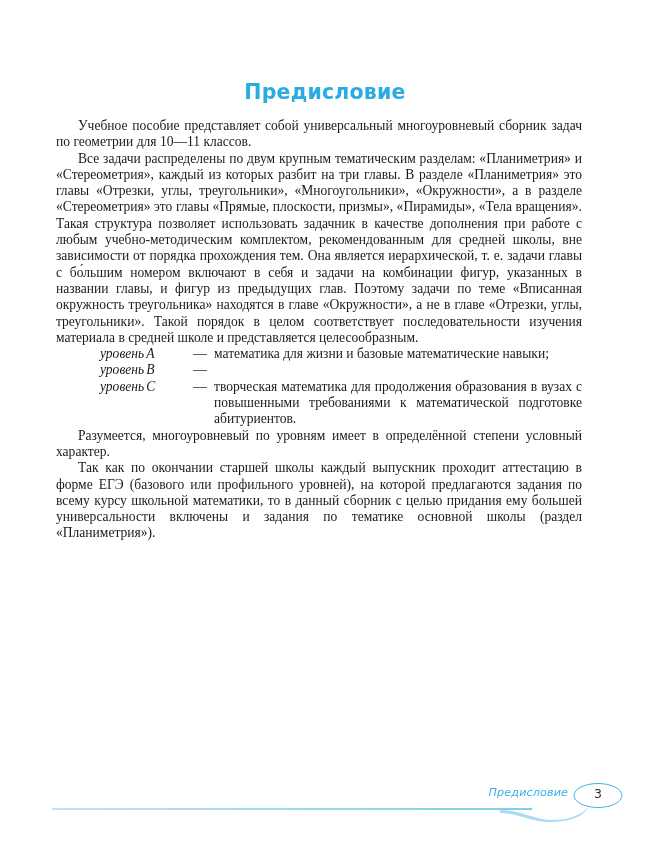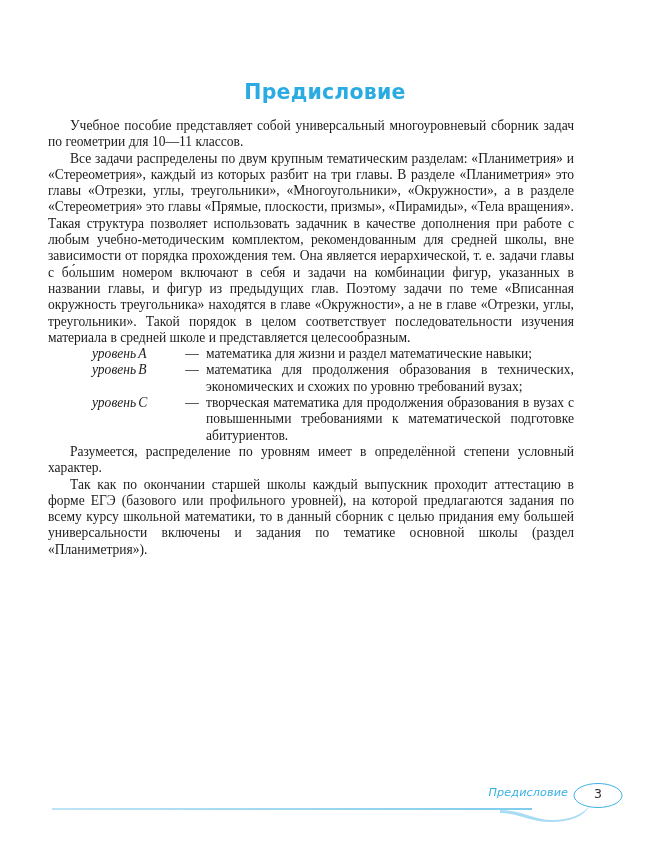--- a/index.html
+++ b/index.html
@@ -33,21 +33,21 @@
     font-weight: bold;
     font-size: 20.5px;
     letter-spacing: 0.2px;
     color: #2aabe2;
   }
 
   
   .content {
     position: absolute;
     top: 118px;
-    left: 48px;
+    left: 56px;
     width: 526px;
     font-size: 13.55px;
     line-height: 16.3px;
     text-align: justify;
     text-justify: inter-word;
     -webkit-hyphens: manual;
     hyphens: manual;
   }
 
   p.para {
@@ -156,38 +156,37 @@
     <p class="para">Учебное пособие представляет собой универсальный многоуровневый сборник задач по геометрии для 10—11 классов.</p>
 
     <p class="para">Все задачи распределены по двум крупным тематическим разделам: «Планиметрия» и «Стереометрия», каждый из которых разбит на три главы. В разделе «Планиметрия» это главы «Отрезки, углы, треугольники», «Многоугольники», «Окружности», а в разделе «Стереометрия» это главы «Прямые, плоскости, призмы», «Пирамиды», «Тела вращения». Такая структура позволяет использовать задачник в качестве дополнения при работе с любым учебно-методическим комплектом, рекомендованным для средней школы, вне зависимости от порядка прохождения тем. Она является иерархической, т. е. задачи главы с бо́льшим номером включают в себя и задачи на комбинации фигур, указанных в названии главы, и фигур из предыдущих глав. Поэтому задачи по теме «Вписанная окружность треугольника» находятся в главе «Окружности», а не в главе «Отрезки, углы, треугольники». Такой порядок в целом соответствует последовательности изучения материала в средней школе и представляется целесообразным.</p>
 
 
     <div class="levels">
 
       <div class="level-row">
         <span class="level-label"><span>уровень</span><span class="ltr">A</span></span>
         <span class="level-dash">—</span>
-        <span class="level-text">математика для жизни и раздел математические навыки;</span>
+        <span class="level-text">математика для жизни и базовые математические навыки;</span>
       </div>
 
       <div class="level-row">
         <span class="level-label"><span>уровень</span><span class="ltr">B</span></span>
         <span class="level-dash">—</span>
-        <span class="level-text">математика для продолжения образования в технических, экономических и схожих по уровню требований вузах;</span>
       </div>
 
       <div class="level-row">
         <span class="level-label"><span>уровень</span><span class="ltr">C</span></span>
         <span class="level-dash">—</span>
         <span class="level-text">творческая математика для продолжения образования в вузах с повышенными требованиями к математической подготовке абитуриентов.</span>
       </div>
 
     </div>
 
-    <p class="para">Разумеется, распределение по уровням имеет в определённой степени условный характер.</p>
+    <p class="para">Разумеется, многоуровневый по уровням имеет в определённой степени условный характер.</p>
 
     <p class="para">Так как по окончании старшей школы каждый выпускник проходит аттестацию в форме ЕГЭ (базового или профильного уровней), на которой предлагаются задания по всему курсу школьной математики, то в данный сборник с целью придания ему большей универсальности включены и задания по тематике основной школы (раздел «Планиметрия»).</p>
 
   </div>
 
   <div class="footer">
     <div class="footer-rule"></div>
 
     <div class="footer-swoosh">
       <svg width="92" height="22" viewBox="0 0 92 22" xmlns="http://www.w3.org/2000/svg">

